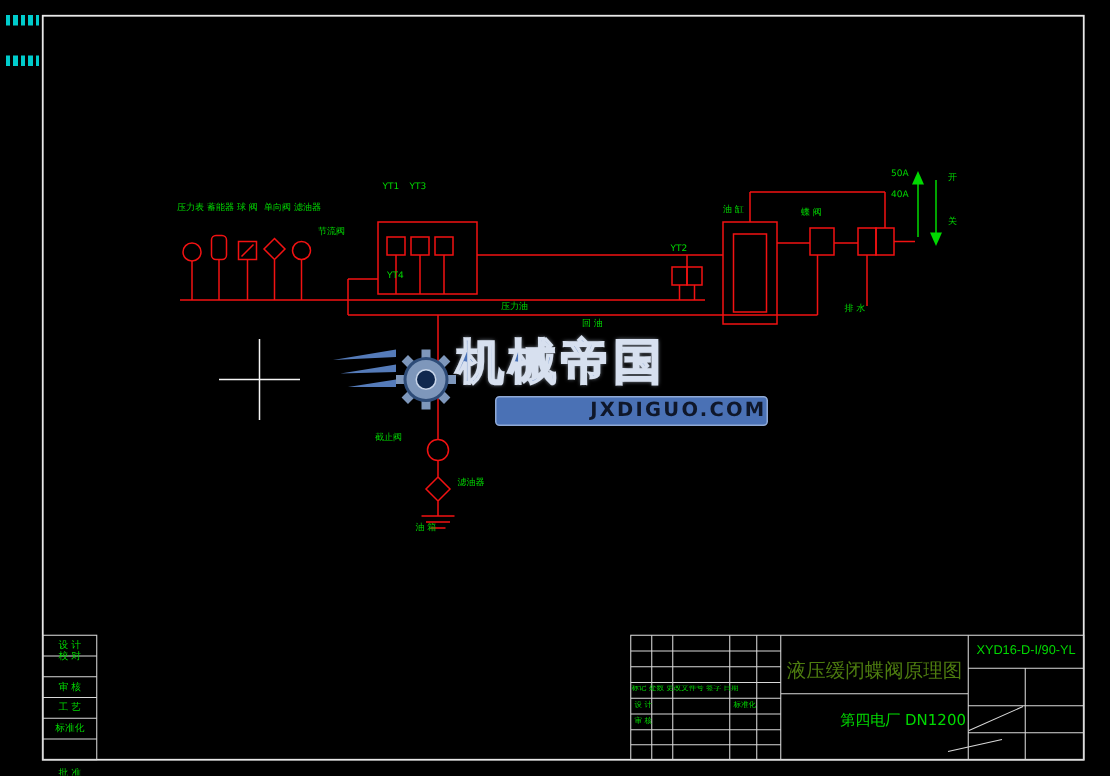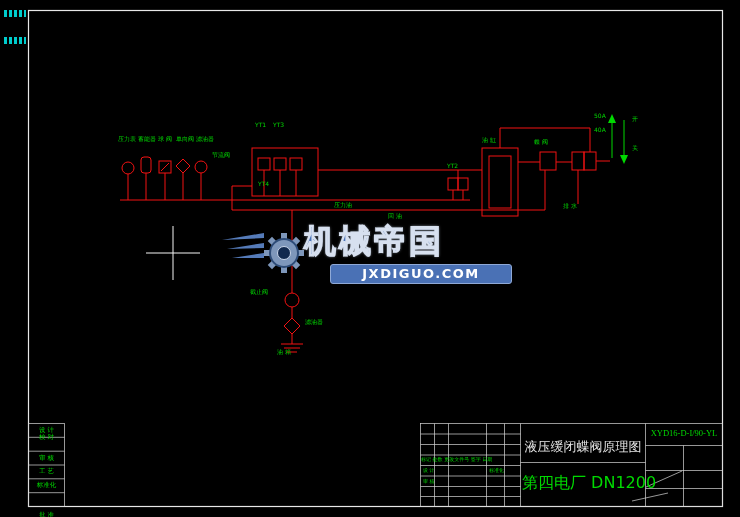--- a/index.html
+++ b/index.html
@@ -16,42 +16,42 @@
   .stamp { position:absolute; left:4px; width:22px; height:7px;
            background:repeating-linear-gradient(90deg,#00cccc 0 3px,transparent 3px 5px); }
   .s1 { top:10px; } .s2 { top:37px; }
 
   
   .appr { position:absolute; left:29px; width:35px; text-align:center;
           color:#00d900; font-size:6.5px; line-height:1; }
 
   
   .tb-no { position:absolute; left:647px; top:428px; width:74px; text-align:center;
-           color:#00d900; font-size:8.5px; font-family:Liberation Serif, serif;
+           color:#00d900; font-size:8.5px; font-family:Liberation Sans, sans-serif;
            white-space:nowrap; }
   .tb-title { position:absolute; left:522px; top:438px; width:122px; text-align:center;
-              color:#e5e5e5; font-size:13px; white-space:nowrap; }
+              color:#4d7c0f; font-size:13px; white-space:nowrap; }
   .tb-project { position:absolute; left:522px; top:473px; width:122px; text-align:right;
-                color:#00d900; font-size:16px; white-space:nowrap; }
+                color:#00d900; font-size:10px; white-space:nowrap; }
   .tb-small { position:absolute; color:#00d900; font-size:5px; line-height:1; white-space:nowrap; }
   .r1 { left:421px; top:457px; width:98px; overflow:hidden; }
   .r2 { left:423px; top:468px; }
   .r3 { left:489px; top:468px; }
   .r4 { left:423px; top:479px; }
 
   
   .wm { position:absolute; left:222px; top:224px; width:300px; height:64px; z-index:5; }
   .wm-logo { position:absolute; left:0; top:0; }
   .wm-brand { position:absolute; left:82px; top:-4px; font-size:32px; font-weight:bold;
               color:#4a73b8; letter-spacing:3px; -webkit-text-stroke:1.2px #d7e0ef;
               text-shadow:0 0 3px rgba(205,218,238,.85); white-space:nowrap; }
   .wm-site { position:absolute; left:108px; top:40px; width:182px; height:20px;
              background:#4a71b5; border:1px solid #8fa9d6; border-radius:3px;
-             color:#ffffff; font-weight:bold; font-size:13px; line-height:18px;
-             text-align:center; letter-spacing:1.5px; }
+             color:#0f172a; font-weight:bold; font-size:13px; line-height:18px;
+             text-align:right; letter-spacing:1.5px; }
 </style>
 </head>
 <body>
 
 <div class="canvas">
 
   <svg class="layer" width="740" height="517" viewBox="0 0 740 517">
 
     <g stroke="#e8e8e8" stroke-width="1.2" fill="none">
       <rect x="28.5" y="10.5" width="694" height="496"></rect>

